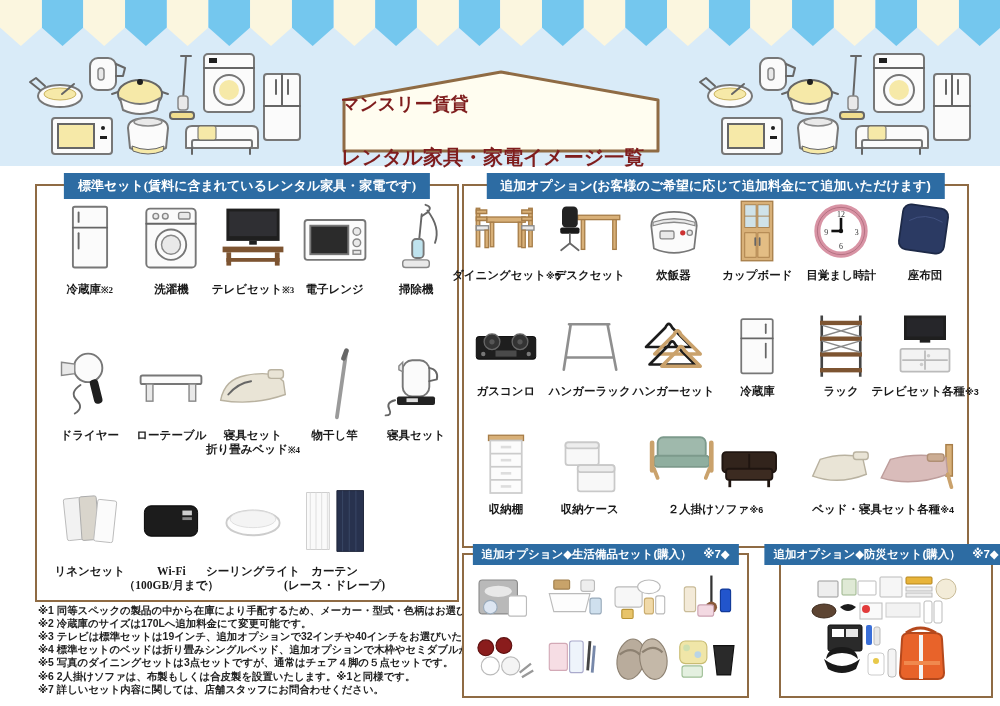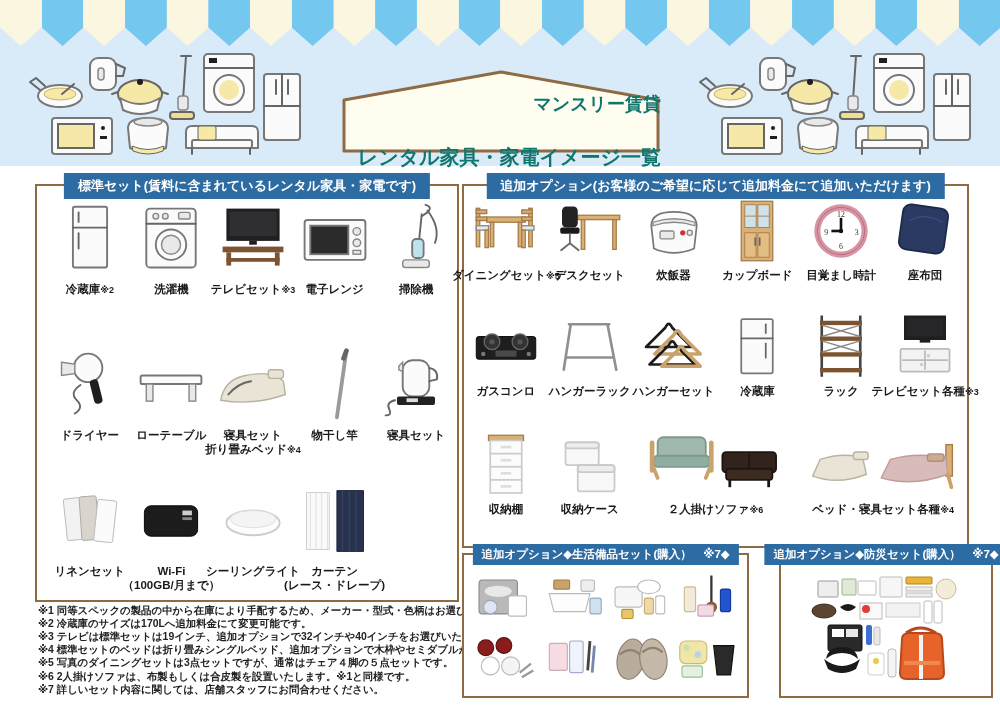--- a/index.html
+++ b/index.html
@@ -10,31 +10,31 @@
   .banner{position:absolute;left:0;top:0;width:1000px;height:166px;background:#d9ebf8;}
   .awning{position:absolute;left:0;top:0;width:1000px;height:46px;display:flex;}
   .stripe{flex:0 0 41.7px;height:46px;clip-path:polygon(0 0,100% 0,100% 60%,50% 100%,0 60%);}
   .s-blue{background:#74c7ee;} .s-cream{background:#fbf6df;}
   .deco{position:absolute;top:52px;width:275px;height:108px;}
   .deco-l{left:28px;} .deco-r{left:698px;}
 
   
   .plaque{position:absolute;left:341px;top:70px;width:320px;height:84px;}
   .plaque svg{position:absolute;left:0;top:0;}
-  .plaque-text{position:absolute;left:0;top:24px;width:100%;text-align:right;color:#0f766e;}
+  .plaque-text{position:absolute;left:0;top:24px;width:100%;text-align:left;color:#7f1d1d;}
   .plaque-text .t1{font-size:18px;font-weight:bold;line-height:1.2;}
   .plaque-text .t2{font-size:20px;font-weight:bold;line-height:1.3;margin-top:28px;}
   .plaque-text .tn{font-size:12px;font-weight:bold;}
 
   
   .secbox{position:absolute;background:#fff;border:2px solid #8f6b44;}
   .sechdr{position:absolute;top:-13px;left:50%;transform:translateX(-50%);
           background:#2d6ca3;color:#fff;font-weight:bold;font-size:13px;
           padding:4px 14px;white-space:nowrap;letter-spacing:0;}
-  .box-standard{left:35px;top:184px;width:420px;height:414px;}
+  .box-standard{left:35px;top:184px;width:420px;height:414px;font-family:Liberation Serif, serif;}
   .box-options {left:462px;top:184px;width:503px;height:360px;}
   .box-life    {left:462px;top:553px;width:283px;height:141px;}
   .box-bousai  {left:779px;top:553px;width:210px;height:141px;}
   .sechdr-sm{font-size:11.5px;padding:3px 9px;top:-11px;}
 
   
   .grid{display:grid;width:100%;height:100%;box-sizing:border-box;}
   .g-std{grid-template-columns:repeat(5,1fr);grid-template-rows:146px 136px 1fr;padding-top:10px;padding-left:12px;}
   .g-opt{grid-template-columns:repeat(6,1fr);grid-template-rows:116px 118px 1fr;padding-top:8px;}
   .card{display:flex;flex-direction:column;align-items:center;justify-content:flex-start;min-width:0;}

